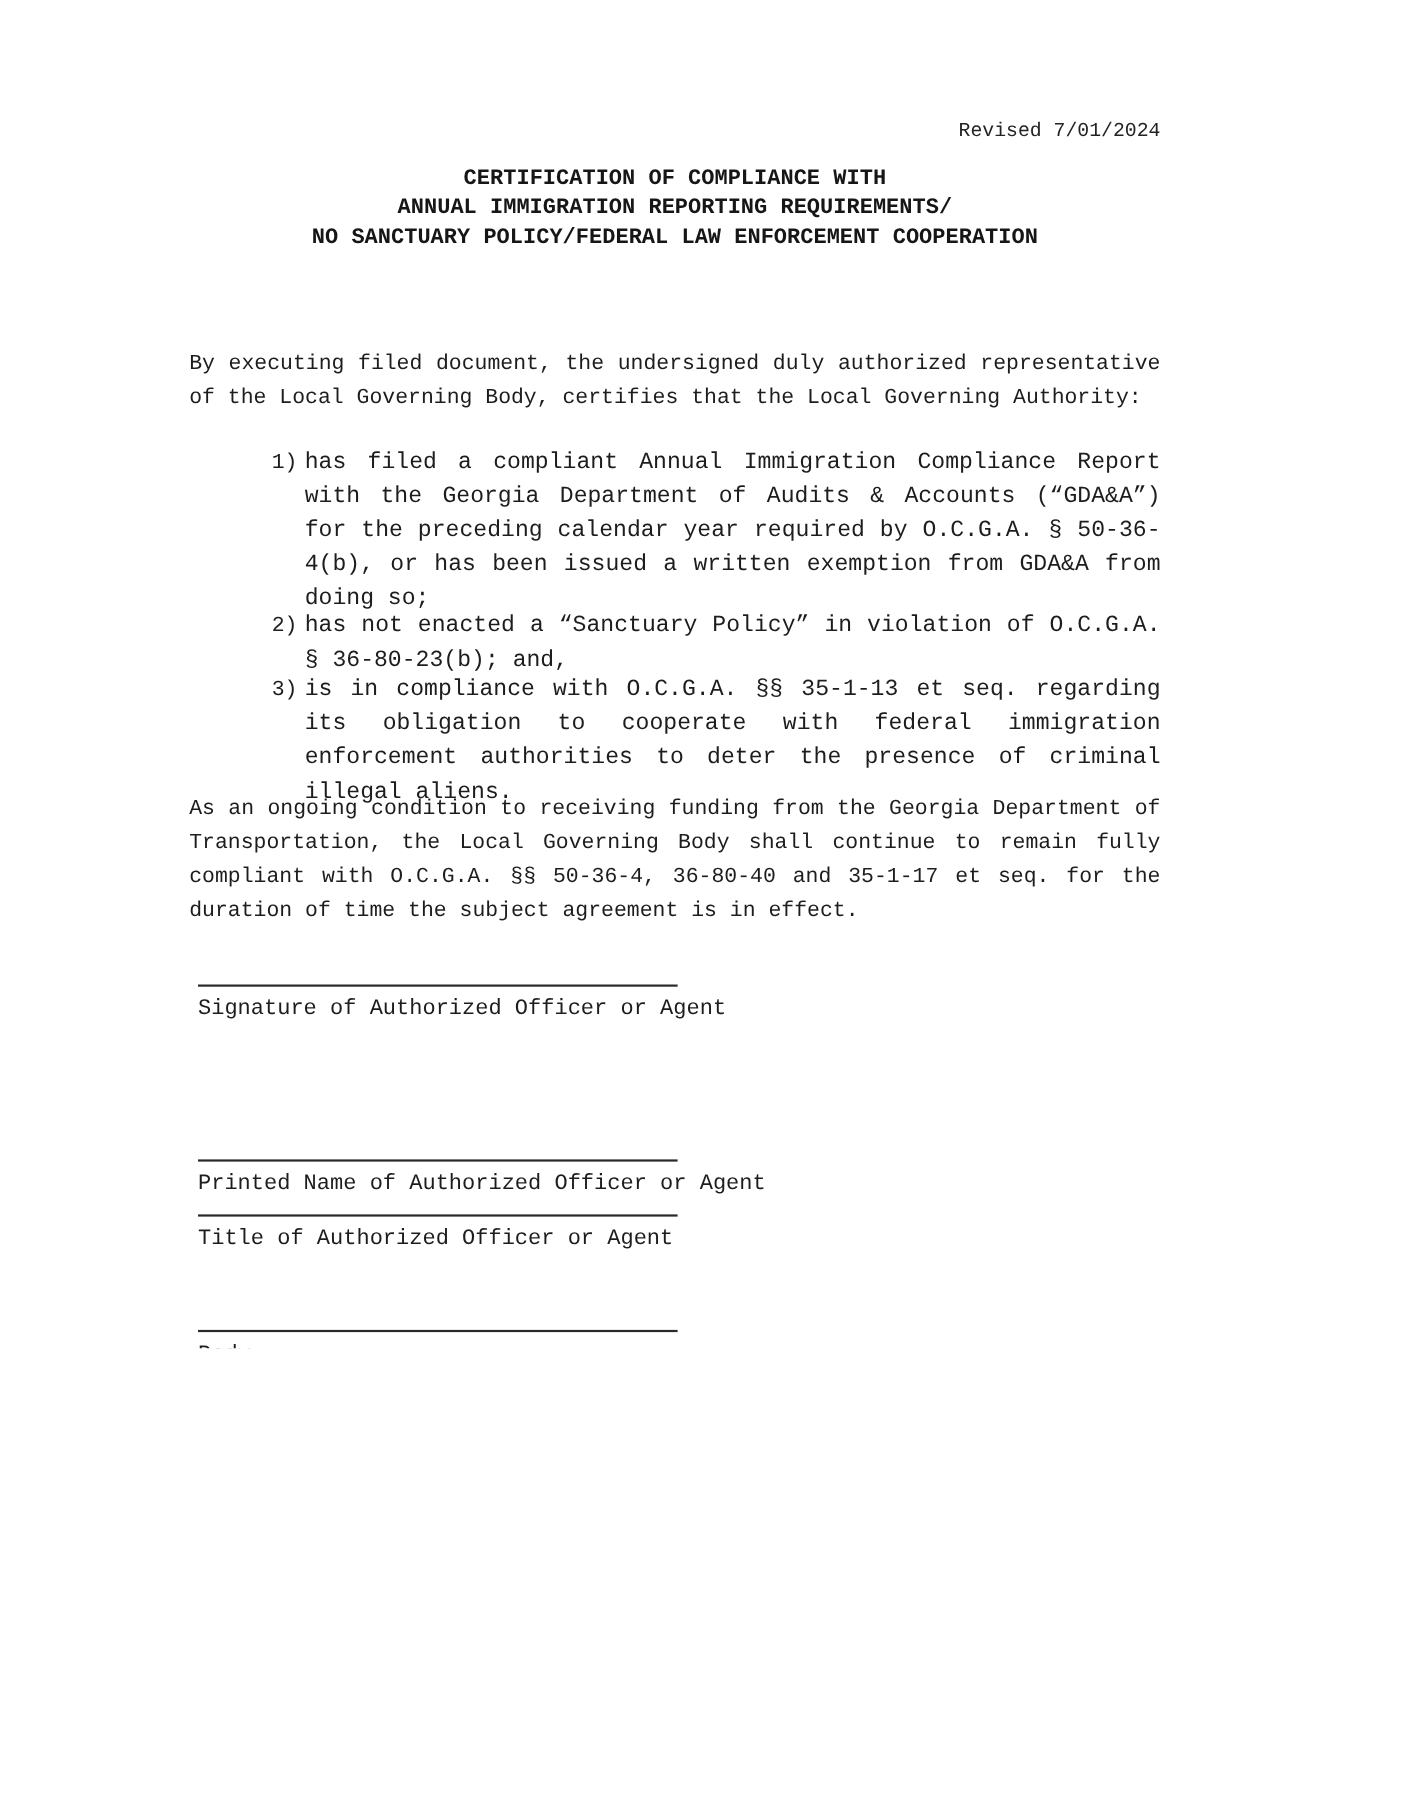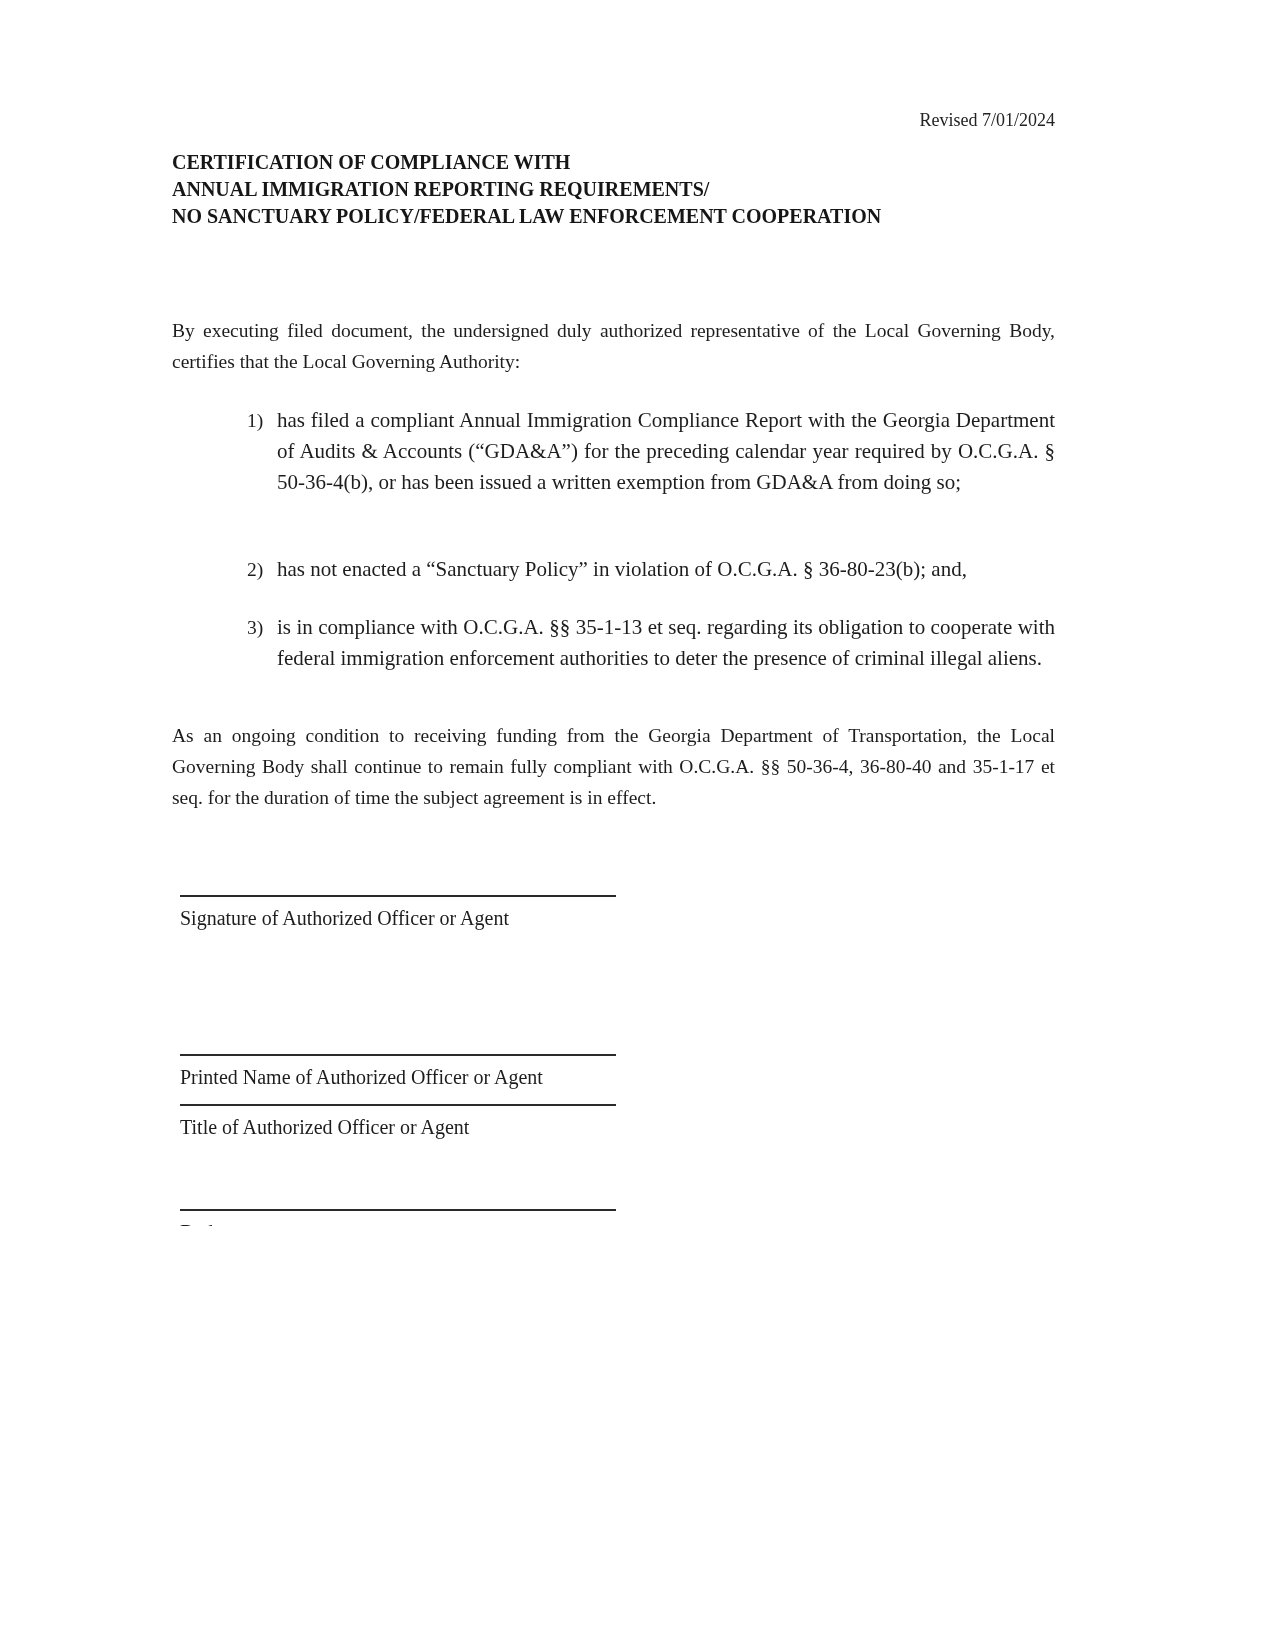--- a/index.html
+++ b/index.html
@@ -4,38 +4,39 @@
 <style>
   * { margin: 0; padding: 0; box-sizing: border-box; }
   html, body {
     background: #ffffff;
   }
   .page {
     position: relative;
     width: 1275px;
     height: 1226px;
     background: #ffffff;
-    font-family: Liberation Serif, serif;
+    font-family: Liberation Mono, monospace;
     color: #1d1d1d;
     overflow: hidden;
   }
   .revised {
     position: absolute;
     top: 110px;
     left: 172px;
     width: 883px;
     text-align: right;
     font-size: 18px;
     color: #232323;
   }
   .title-block {
     position: absolute;
     top: 149px;
     left: 172px;
     width: 883px;
+    text-align: center;
     font-weight: bold;
     font-size: 20px;
     line-height: 27px;
     color: #161616;
   }
   .intro {
     position: absolute;
     top: 315px;
     left: 172px;
     width: 883px;

